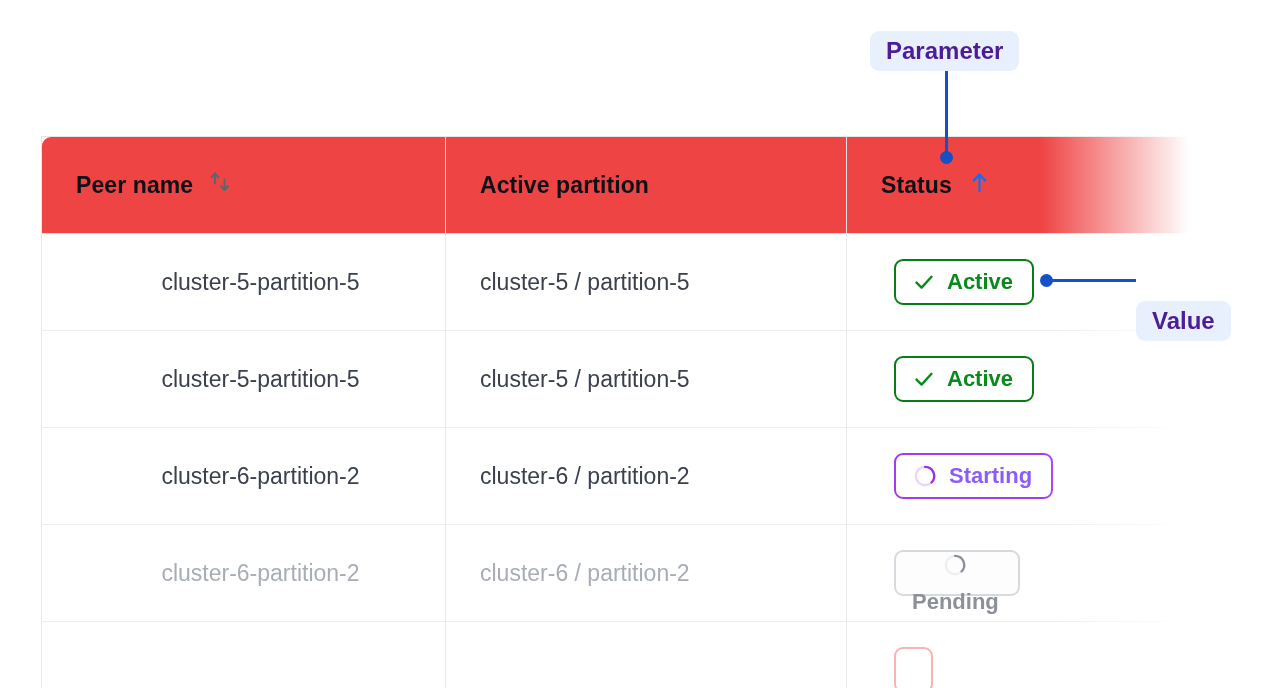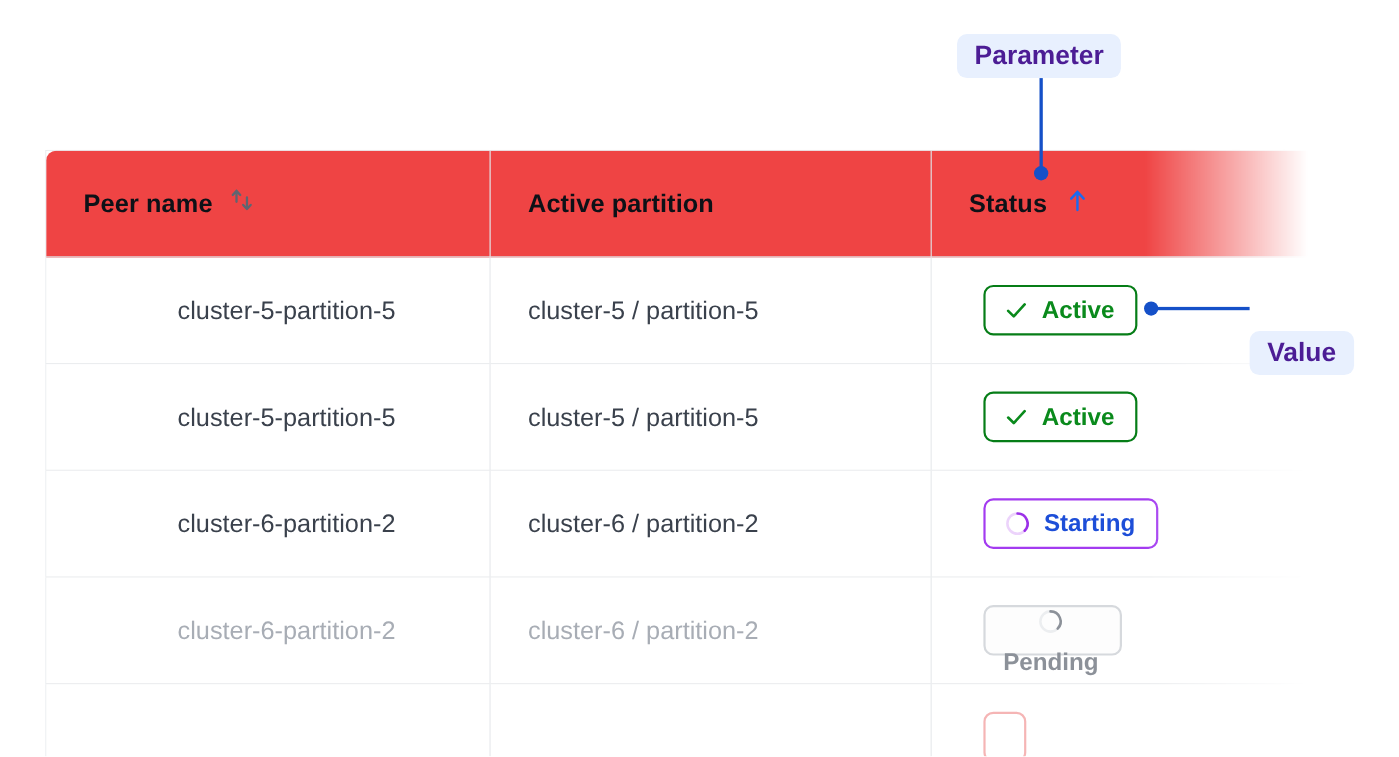--- a/index.html
+++ b/index.html
@@ -96,21 +96,21 @@
     height: 46px;
     box-sizing: border-box;
     padding: 0 19px 0 16px;
     border: 2px solid;
     border-radius: 9px;
     font-size: 22px;
     font-weight: bold;
     background: #ffffff;
   }
   .badge.active   { border-color: #067d17; color: #0a8a1c; }
-  .badge.starting { border-color: #a33bf0; color: #1d4ed8; }
+  .badge.starting { border-color: #a33bf0; color: #8b5cf6; }
   .badge.pending  { border-color: #d6d9dd; color: #8c9199; background: #fdfdfd; flex-direction: column; }
   .badge.error    { border-color: #f5b5b5; color: #e85c5c; }
 
   .badge svg { display: block; flex: 0 0 auto; }
 
   
   .callout-pill {
     position: absolute;
     display: inline-flex;
     align-items: center;

